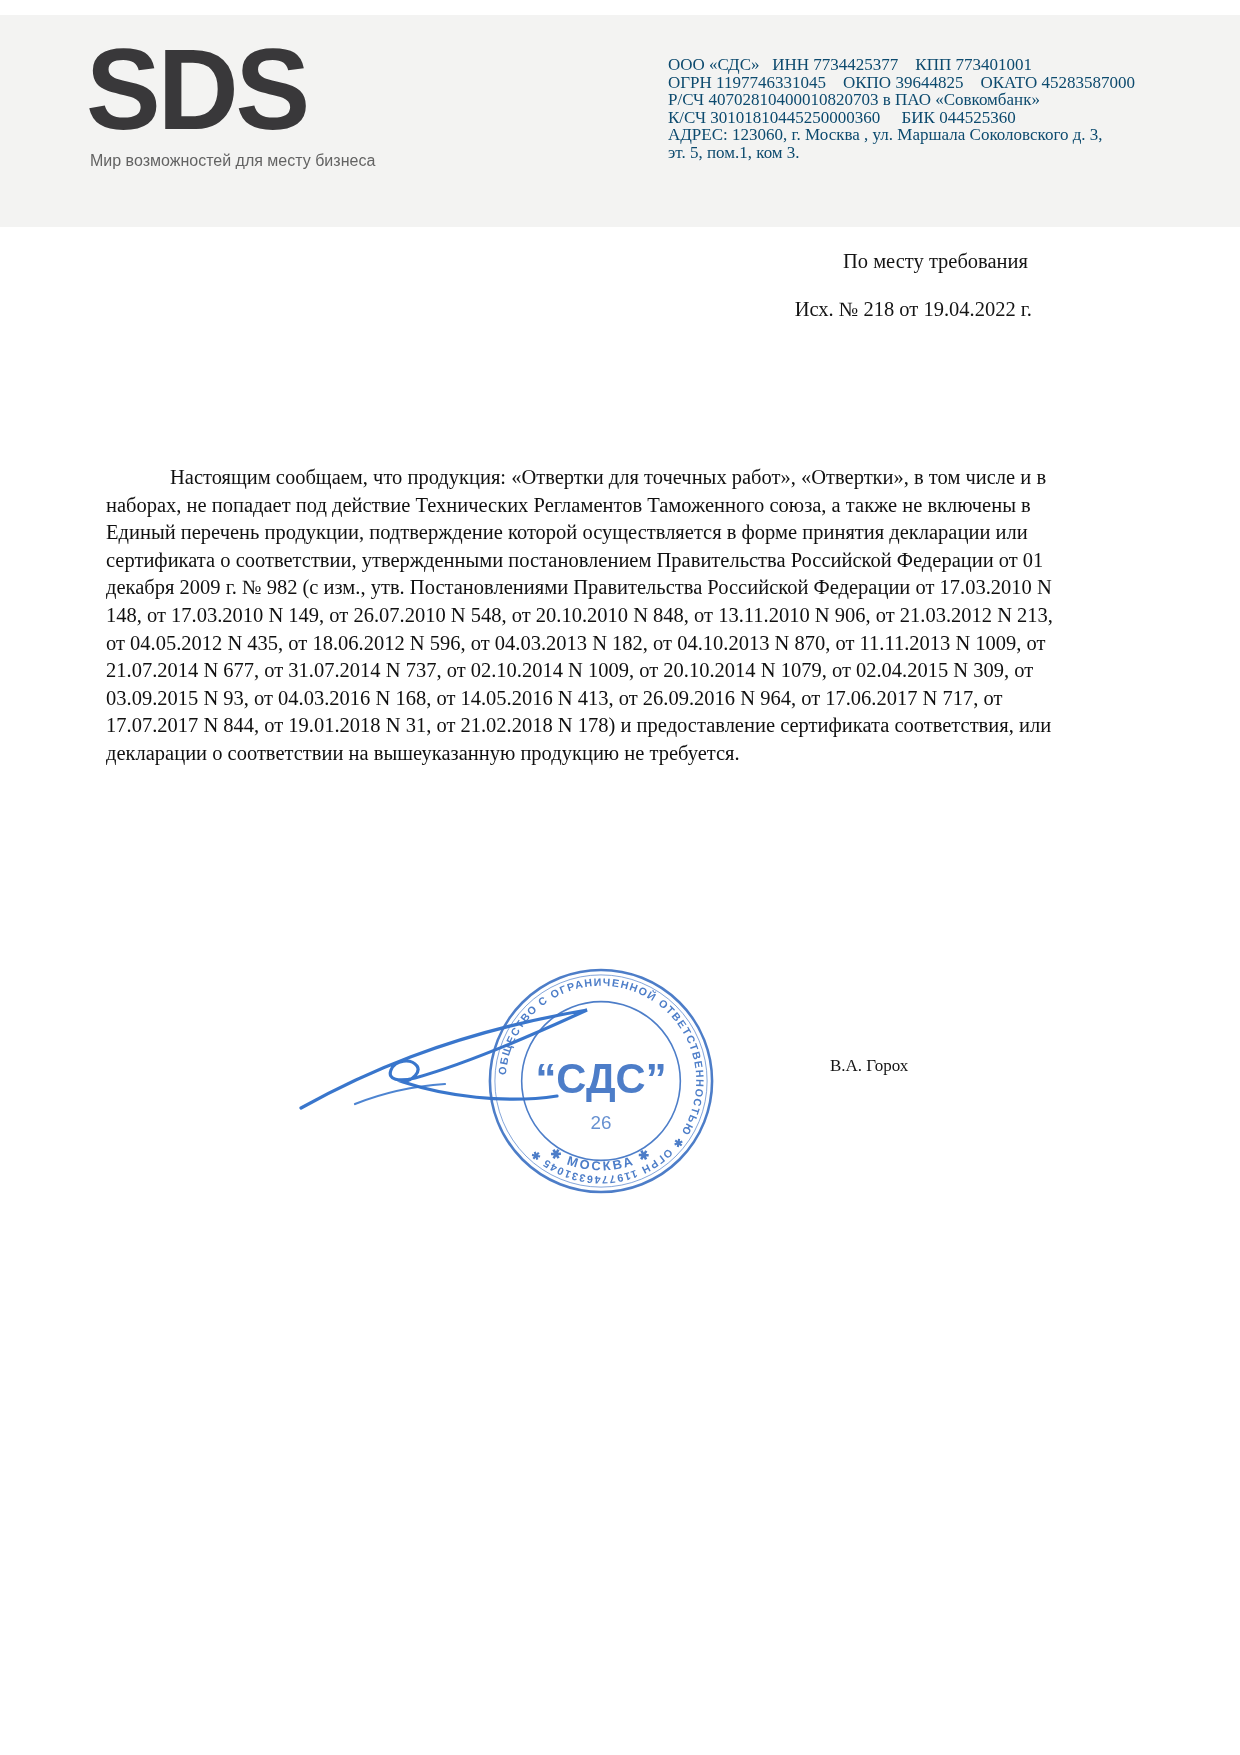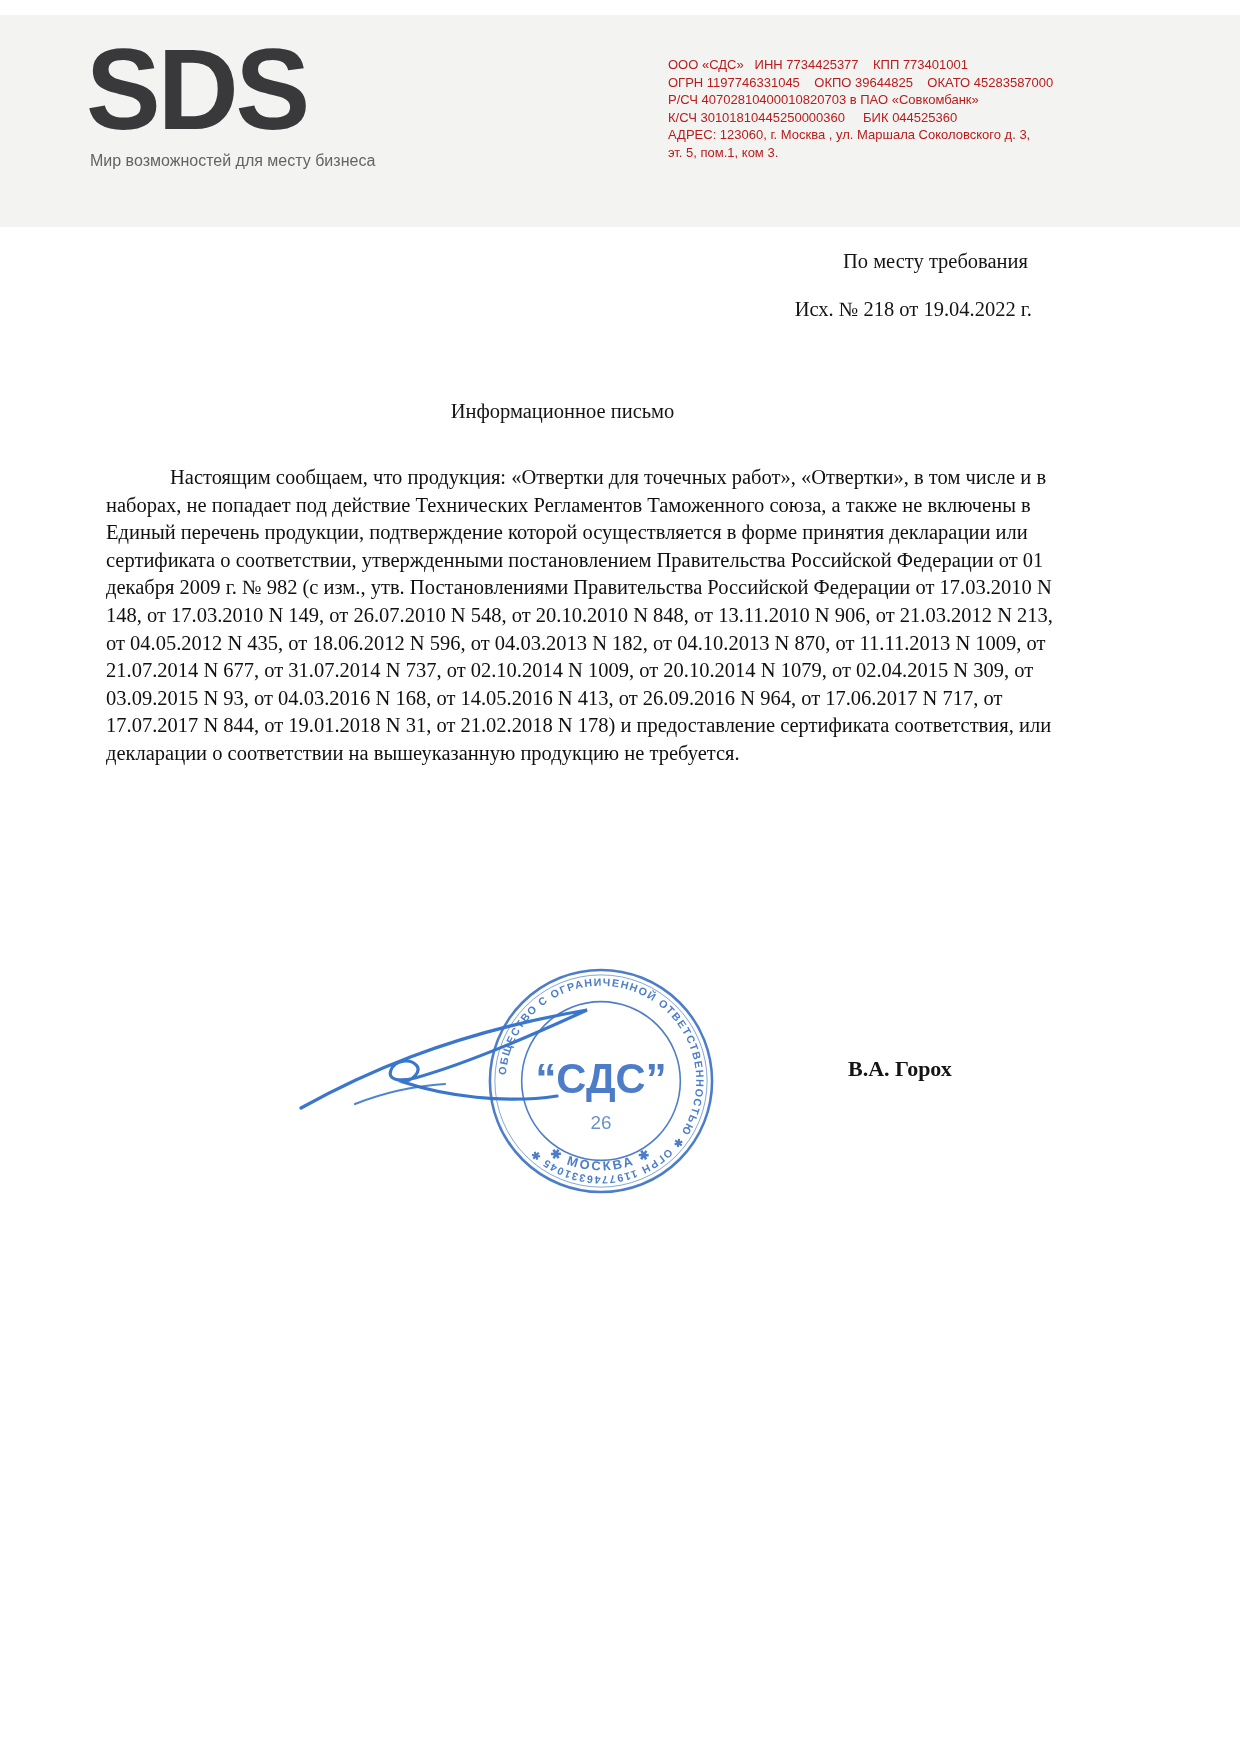--- a/index.html
+++ b/index.html
@@ -23,22 +23,22 @@
     letter-spacing:-3px;color:#39383a;
     transform:scaleY(1.02);
   }
   .tagline{
     position:absolute;left:90px;top:152px;
     font-family:"Liberation Sans", sans-serif;
     font-size:16px;color:#636363;
   }
   .company-details{
     position:absolute;left:668px;top:56px;
-    font-family:Liberation Sans, sans-serif;
-    font-size:13px;line-height:17.5px;color:#b91c1c;
+    font-family:Liberation Serif, serif;
+    font-size:17px;line-height:17.5px;color:#0c4a6e;
   }
   .company-details .detail-line{white-space:pre;}
   
   .recipient{
     position:absolute;right:212px;top:250px;
     font-size:20.5px;
     margin-left:31px;
   }
   .reference{
     position:absolute;right:208px;top:298px;
@@ -54,23 +54,22 @@
     color:#101010;
   }
   .p1{top:448px;text-indent:64px;}
   .p2{top:788px;}
   
   .closing{
     position:absolute;left:90px;top:1008px;
     font-size:20.5px;line-height:27.5px;
   }
   .signer{
-    position:absolute;left:848px;top:1056px;
-    font-size:22px;
-    font-weight:bold;
+    position:absolute;left:830px;top:1056px;
+    font-size:17px;
   }
   .signature-svg{
     position:absolute;left:295px;top:1000px;
     width:310px;height:135px;
   }
   .stamp-svg{
     position:absolute;left:482px;top:962px;
     width:238px;height:238px;
     opacity:0.92;
   }
@@ -104,21 +103,20 @@
     <div class="detail-line">ОГРН 1197746331045    ОКПО 39644825    ОКАТО 45283587000</div>
     <div class="detail-line">Р/СЧ 40702810400010820703 в ПАО «Совкомбанк»</div>
     <div class="detail-line">К/СЧ 30101810445250000360     БИК 044525360</div>
     <div class="detail-line">АДРЕС: 123060, г. Москва , ул. Маршала Соколовского д. 3,</div>
     <div class="detail-line">эт. 5, пом.1, ком 3.</div>
   </div>
 
   <div class="recipient">По месту требования</div>
   <div class="reference">Исх. № 218 от 19.04.2022 г.</div>
 
-  <h1 class="title">Информационное письмо</h1>
   <p class="body-par p1">Настоящим сообщаем, что продукция: «Отвертки для точечных работ», «Отвертки», в том числе и в наборах, не попадает под действие Технических Регламентов Таможенного союза, а также не включены в Единый перечень продукции, подтверждение которой осуществляется в форме принятия декларации или сертификата о соответствии, утвержденными постановлением Правительства Российской Федерации от 01 декабря 2009 г. № 982 (с изм., утв. Постановлениями Правительства Российской Федерации от 17.03.2010 N 148, от 17.03.2010 N 149, от 26.07.2010 N 548, от 20.10.2010 N 848, от 13.11.2010 N 906, от 21.03.2012 N 213, от 04.05.2012 N 435, от 18.06.2012 N 596, от 04.03.2013 N 182, от 04.10.2013 N 870, от 11.11.2013 N 1009, от 21.07.2014 N 677, от 31.07.2014 N 737, от 02.10.2014 N 1009, от 20.10.2014 N 1079, от 02.04.2015 N 309, от 03.09.2015 N 93, от 04.03.2016 N 168, от 14.05.2016 N 413, от 26.09.2016 N 964, от 17.06.2017 N 717, от 17.07.2017 N 844, от 19.01.2018 N 31, от 21.02.2018 N 178) и предоставление сертификата соответствия, или декларации о соответствии на вышеуказанную продукцию не требуется.</p>
 
 
   <div class="signer">В.А. Горох</div>
 
   <svg class="signature-svg" viewBox="0 0 310 135" aria-hidden="true">
     <path d="M6,108 C60,78 150,34 292,10 C240,34 170,64 120,78 C104,82 92,80 96,70 C100,60 116,58 122,66 C126,72 118,80 108,82 C150,96 210,104 262,96" fill="none" stroke="#2e6fc9" stroke-width="3.2" stroke-linecap="round" opacity="0.95"></path>
     <path d="M60,104 C90,92 120,86 150,84" fill="none" stroke="#2e6fc9" stroke-width="2.2" stroke-linecap="round" opacity="0.85"></path>
   </svg>
 

